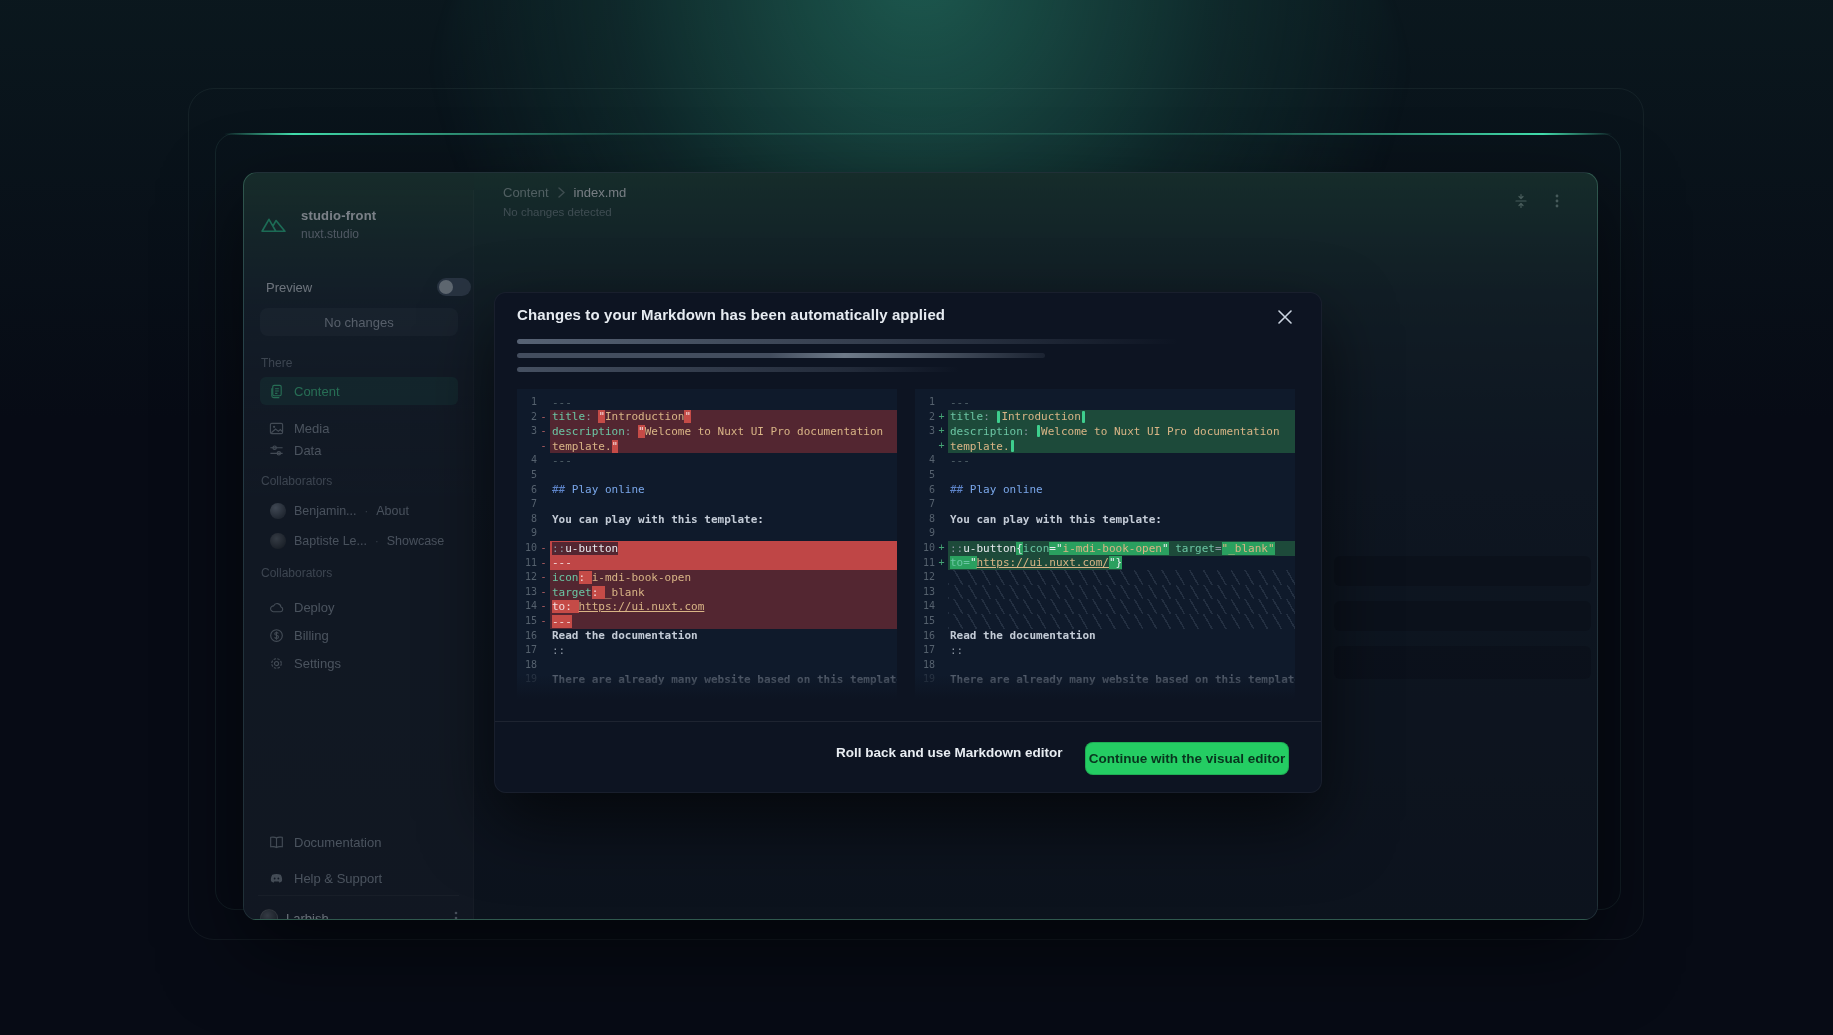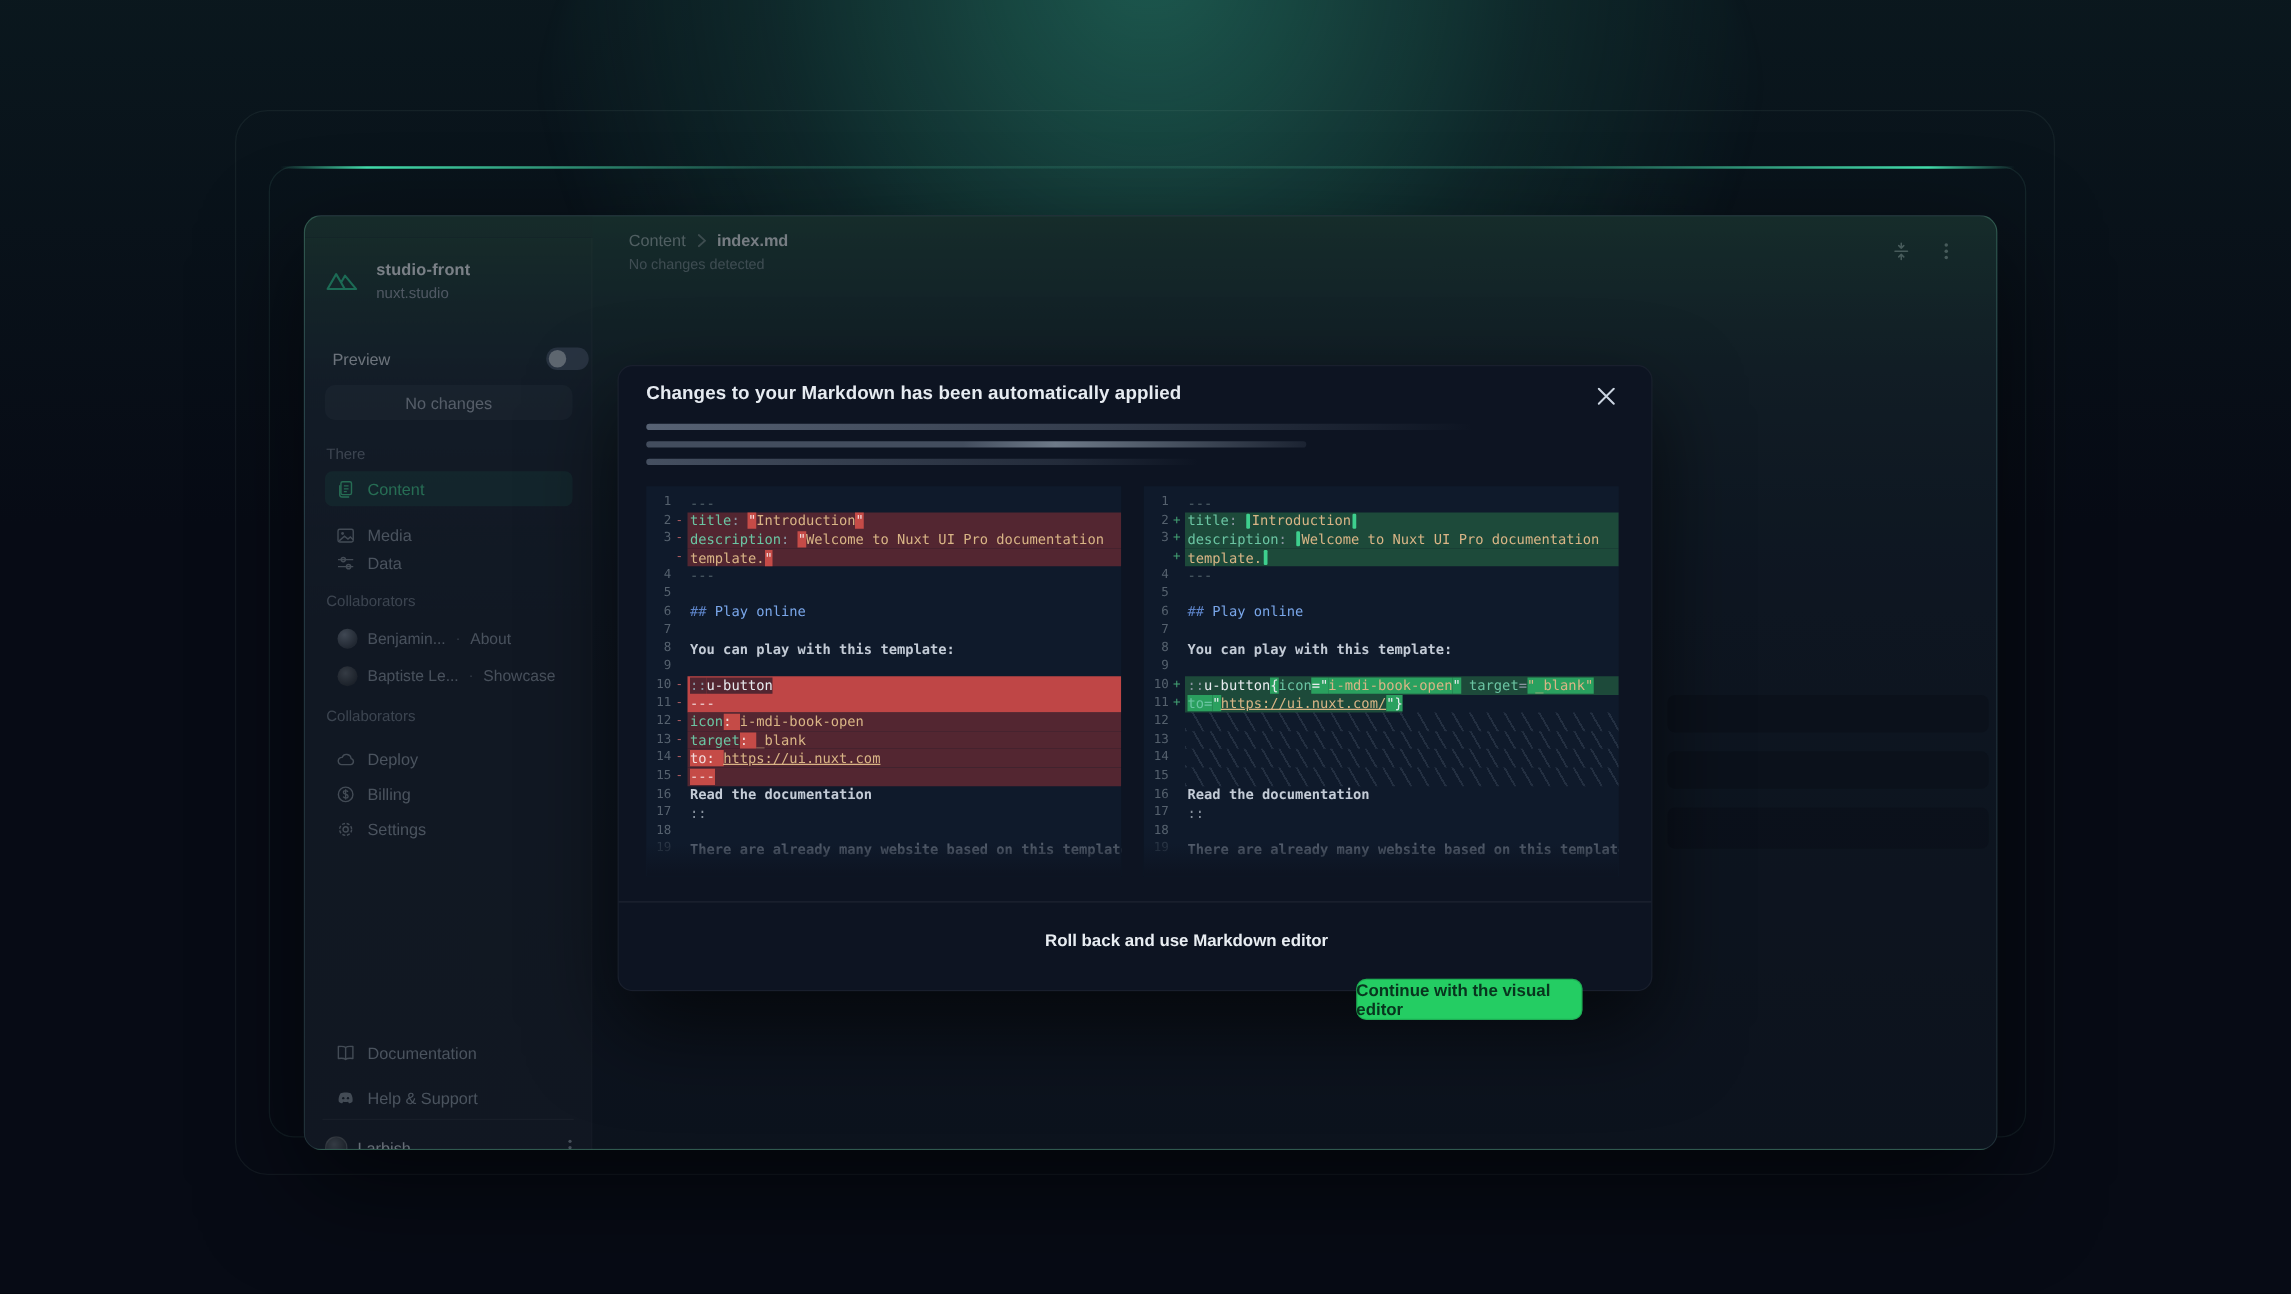--- a/index.html
+++ b/index.html
@@ -56,21 +56,21 @@
   .avatar.dark{background:radial-gradient(circle at 40% 35%, #5d6570, #2c333d 75%);}
   .side-divider{position:absolute;left:14px;right:14px;height:1px;background:rgba(255,255,255,.06);}
   .user-row{position:absolute;left:16px;right:10px;height:22px;display:flex;align-items:center;font-size:13px;color:#b9c2cd;}
   .user-row .avatar{width:18px;height:18px;border:1px solid rgba(255,255,255,.15);}
   .kebab{width:14px;height:16px;color:#7d8896;margin-left:auto;display:flex;align-items:center;justify-content:center;}
 
   
   .breadcrumb{position:absolute;left:29px;top:12px;display:flex;align-items:center;font-size:13px;}
   .bc-parent{color:#8fa6a6;}
   .bc-chev{margin:0 9px;color:#6c8484;width:7px;height:11px;}
-  .bc-current{color:#d6dee3;font-weight:700;}
+  .bc-current{color:#d6dee3;font-weight:400;}
   .hdr-status{position:absolute;left:29px;top:33px;font-size:11.5px;color:#6e8489;}
   .hdr-icons{position:absolute;top:20px;right:26px;display:flex;align-items:center;gap:26px;color:#7fa099;}
   .hicon{width:16px;height:16px;}
   .page-setting{position:absolute;left:32px;top:75px;width:1080px;height:37px;border-radius:8px;
     background:rgba(140,180,170,.07);display:flex;align-items:center;padding:0 16px;
     font-size:12.5px;color:#7f949b;}
   .page-setting .chev{margin-left:auto;width:8px;height:12px;color:#7f949b;}
   .ghost-row{position:absolute;left:860px;width:257px;border-radius:6px;background:rgba(10,15,26,.5);}
 
   
@@ -100,23 +100,23 @@
   .c-gray{color:#8a94a0;} .c-blue{color:#7aa7ea;} .c-blue2{color:#5d84c9;} .c-white{color:#e8ebef;}
   .c-rlite{color:#f3dcdc;} .c-url{color:#d9b586;text-decoration:underline;}
   .b-rb{background:#c54b47;} .b-gb{background:#2aa05f;} .b-tk{background:#532631;}
   .grow{flex:1;}
   .bar{display:inline-block;width:3px;height:12px;border-radius:1px;background:#3ecf8e;margin:0 1px;align-self:center;}
   .fade{opacity:.38;}
   .hatch{background:repeating-linear-gradient(60deg, rgba(150,168,190,.15) 0 1.5px, transparent 1.5px 12px);}
 
   .modal-footer{position:absolute;left:0;right:0;top:428px;bottom:0;border-top:1px solid rgba(255,255,255,.07);}
   .btn-secondary{position:absolute;left:341px;top:452px;font-size:13.5px;font-weight:600;color:#e8edf2;}
-  .btn-primary{position:absolute;left:590px;top:449px;width:181px;height:33px;border-radius:8px;background:#24cd63;
+  .btn-primary{position:absolute;left:590px;top:449px;width:204px;height:33px;border-radius:8px;background:#24cd63;
     display:flex;align-items:center;justify-content:center;font-size:13.5px;font-weight:600;color:#08351e;
-    box-shadow:0 0 0 1px rgba(0,0,0,.15) inset;margin-top:41px;}
+    box-shadow:0 0 0 1px rgba(0,0,0,.15) inset;}
   svg{display:block;}
 </style>
 </head>
 <body>
 
 <div id="stage">
   <div class="glow1"></div>
   <div class="glow2"></div>
   <div class="frame-outer"></div>
   <div class="frame-inner"></div>

